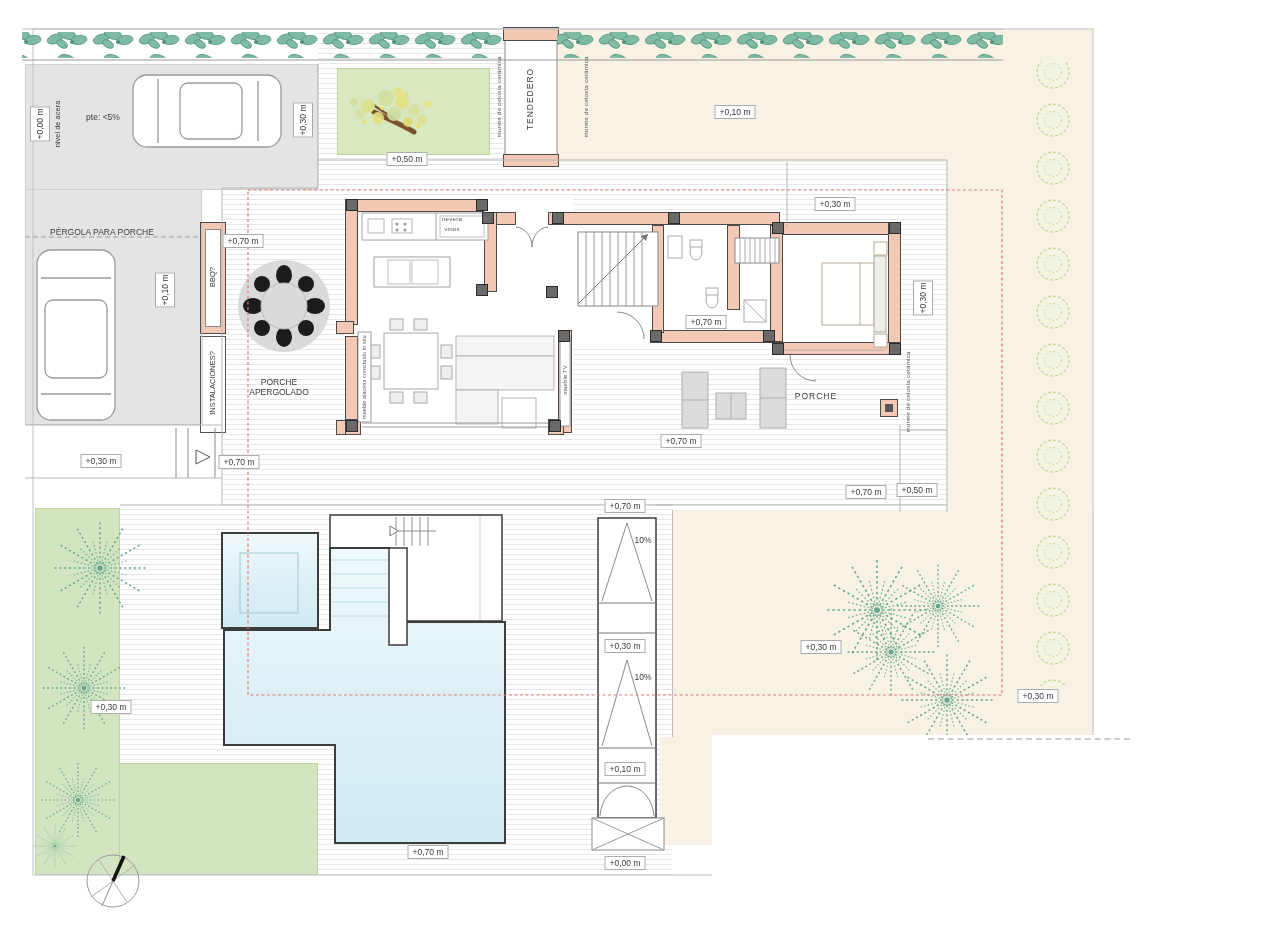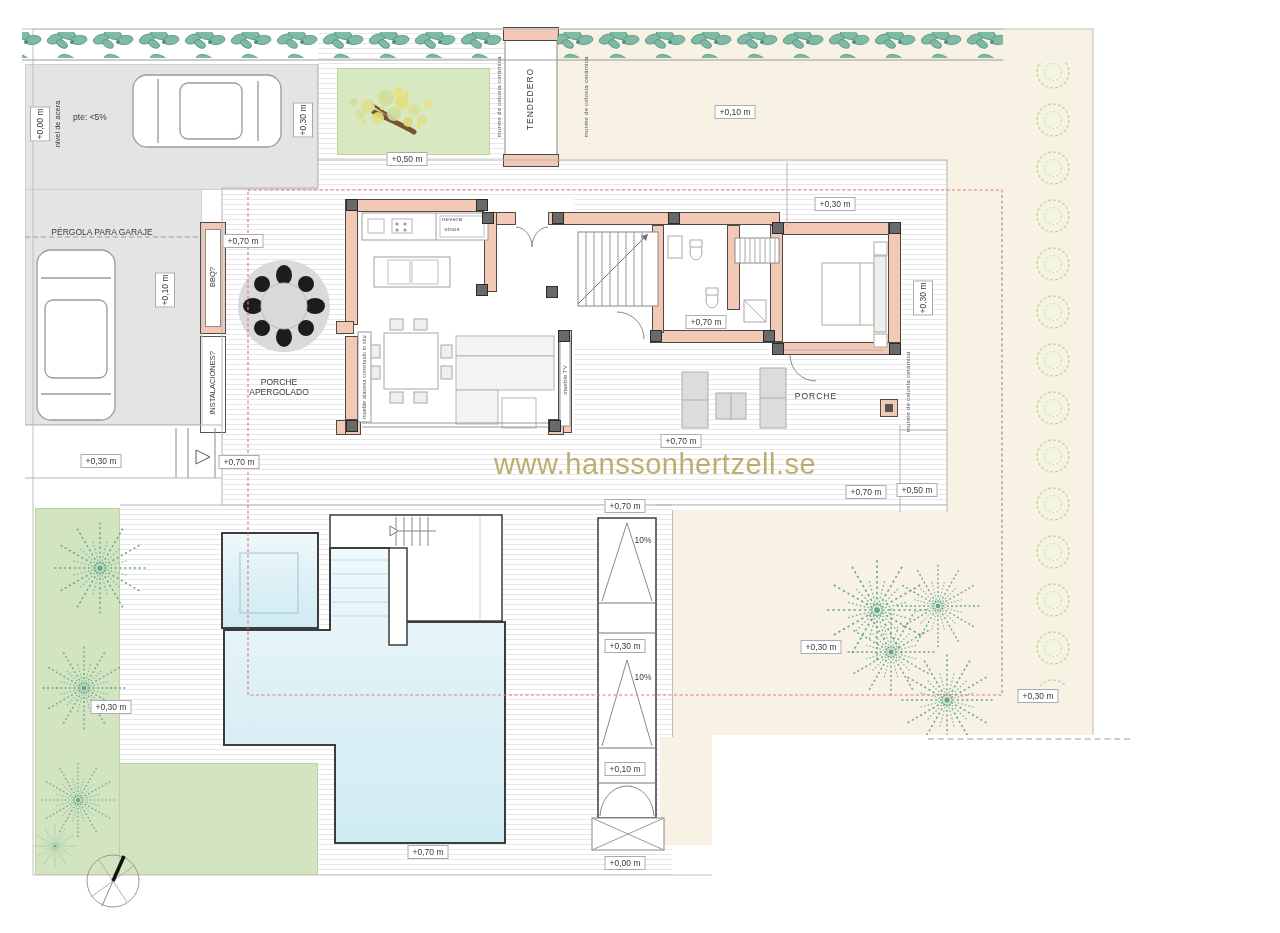--- a/index.html
+++ b/index.html
@@ -411,24 +411,24 @@
       <circle cx="113" cy="881" r="26" stroke="#9a9a9a"></circle>
       <line x1="91" y1="897" x2="135" y2="865" stroke="#b0b0b0"></line>
       <line x1="99" y1="860" x2="127" y2="902" stroke="#b0b0b0"></line>
       <line x1="102" y1="906" x2="113" y2="881" stroke="#8a8a8a"></line>
       <line x1="113" y1="881" x2="124" y2="856" stroke="#111" stroke-width="3.5"></line>
     </g>
   </svg>
 
   <div class="lbl v" style="left:40px;top:124px;">+0,00 m</div>
   <div class="txt v small" style="left:58px;top:124px;">nivel de acera</div>
-  <div class="txt" style="left:90px;top:117px;">pte: &lt;5%</div>
+  <div class="txt" style="left:103px;top:117px;">pte: &lt;5%</div>
   <div class="lbl v" style="left:303px;top:120px;">+0,30 m</div>
   <div class="lbl v" style="left:165px;top:290px;">+0,10 m</div>
-  <div class="txt" style="left:102px;top:232px;">PÉRGOLA PARA GARAJE</div>
+  <div class="txt" style="left:102px;top:232px;">PÉRGOLA PARA PORCHE</div>
   <div class="lbl" style="left:407px;top:159px;">+0,50 m</div>
   <div class="txt v" style="left:530px;top:99px;letter-spacing:1px;">TENDEDERO</div>
   <div class="txt v tiny" style="left:499px;top:97px;">murete de celosía cerámica</div>
   <div class="txt v tiny" style="left:586px;top:97px;">murete de celosía cerámica</div>
   <div class="txt v tiny" style="left:908px;top:392px;">murete de celosía cerámica</div>
   <div class="lbl" style="left:735px;top:112px;">+0,10 m</div>
   <div class="lbl" style="left:835px;top:204px;">+0,30 m</div>
   <div class="lbl" style="left:243px;top:241px;">+0,70 m</div>
   <div class="txt v small" style="left:213px;top:277px;">BBQ?</div>
   <div class="txt v small" style="left:213px;top:383px;">INSTALACIONES?</div>
@@ -450,18 +450,17 @@
   <div class="lbl" style="left:625px;top:769px;">+0,10 m</div>
   <div class="lbl" style="left:821px;top:647px;">+0,30 m</div>
   <div class="lbl" style="left:1038px;top:696px;">+0,30 m</div>
   <div class="lbl" style="left:625px;top:863px;">+0,00 m</div>
   <div class="lbl" style="left:428px;top:852px;">+0,70 m</div>
   <div class="txt pre tiny" style="left:452px;top:224px;">nevera
 vinos</div>
   <div class="txt v tiny" style="left:565px;top:380px;font-size:5.8px;">mueble TV</div>
   <div class="txt v tiny" style="left:364px;top:377px;font-size:5.2px;">mueble alacena construido in situ</div>
 
-  <div id="watermark">www.hanssonhertzell.se</div>
 
   <div id="cover"></div>
   <div id="cover-dash"></div>
 
 </div>
 
 </body></html>

